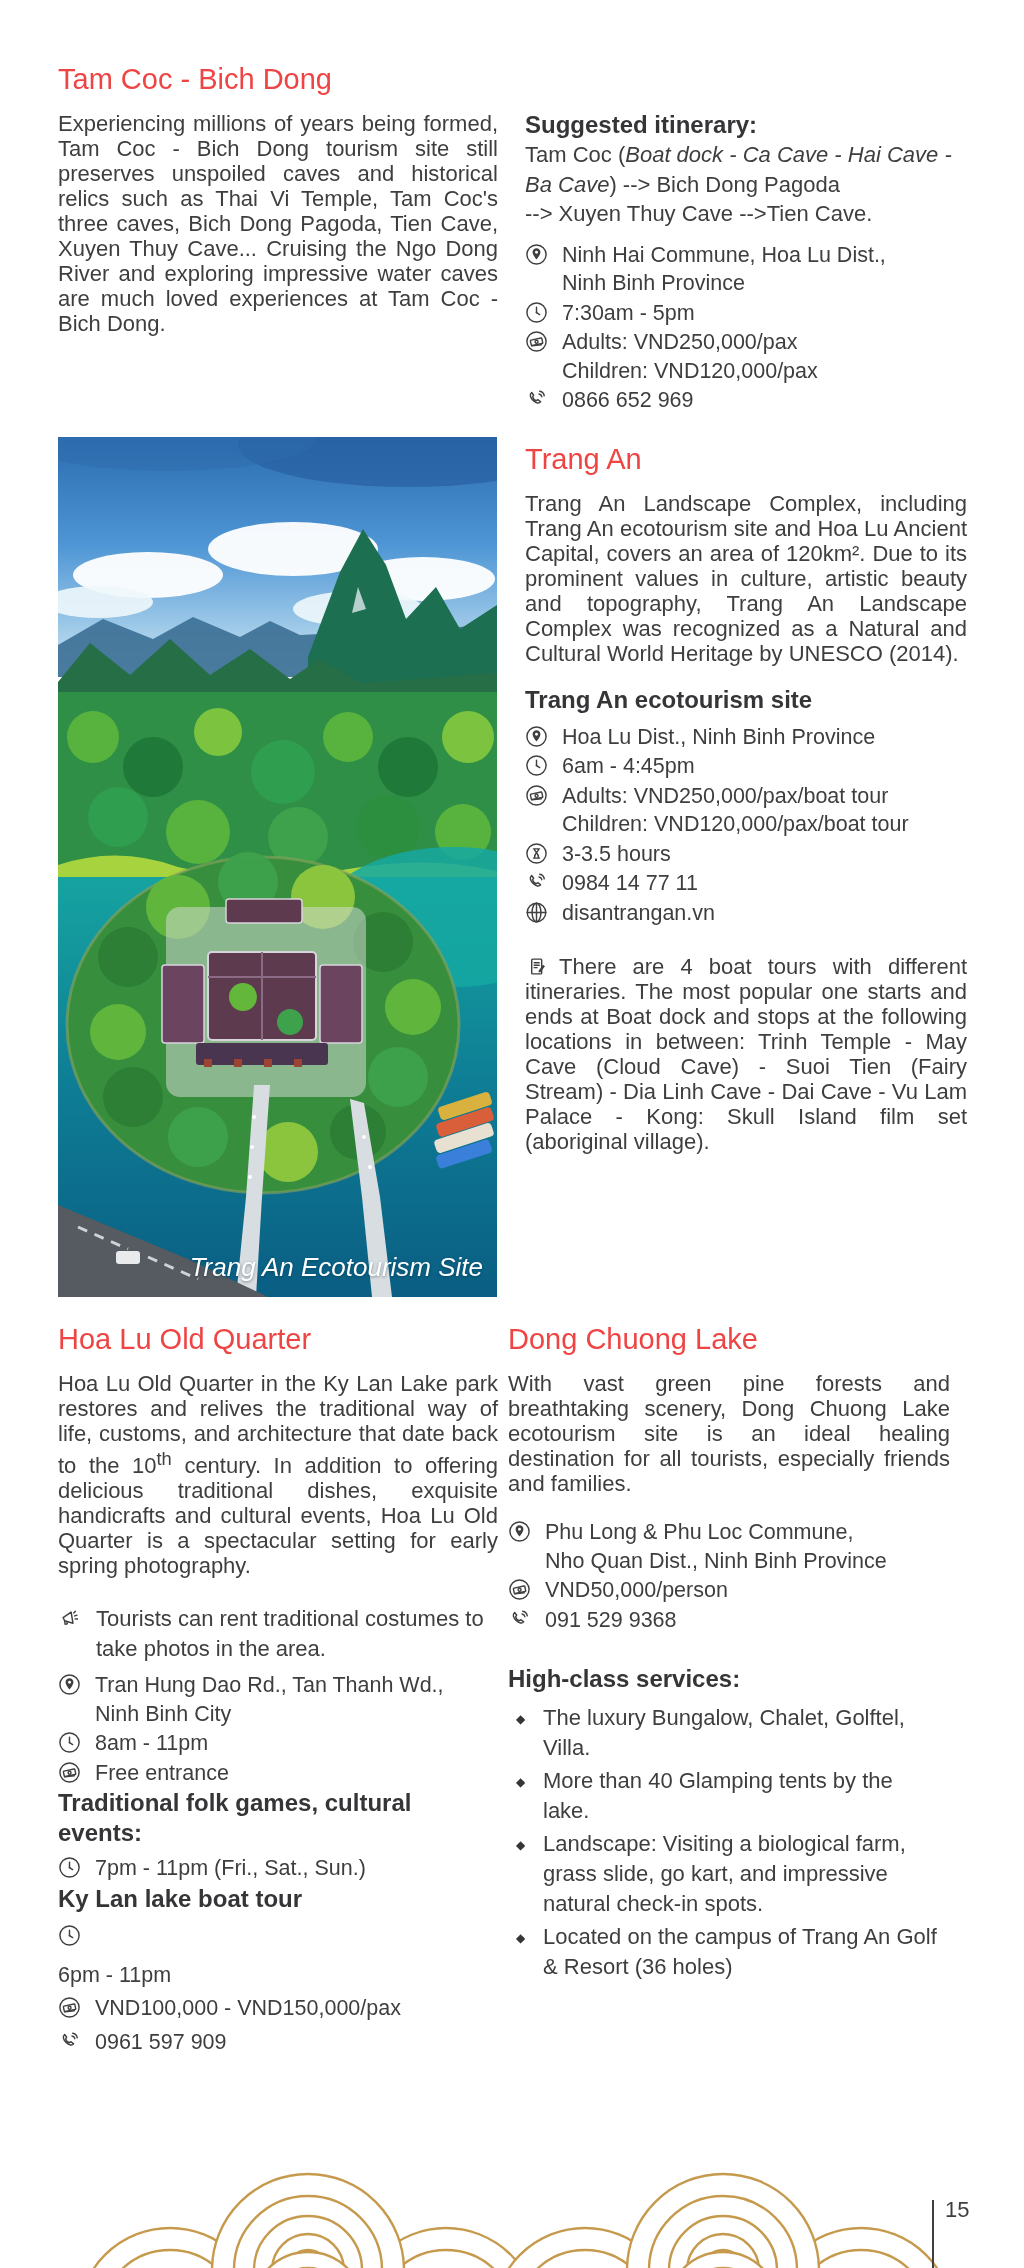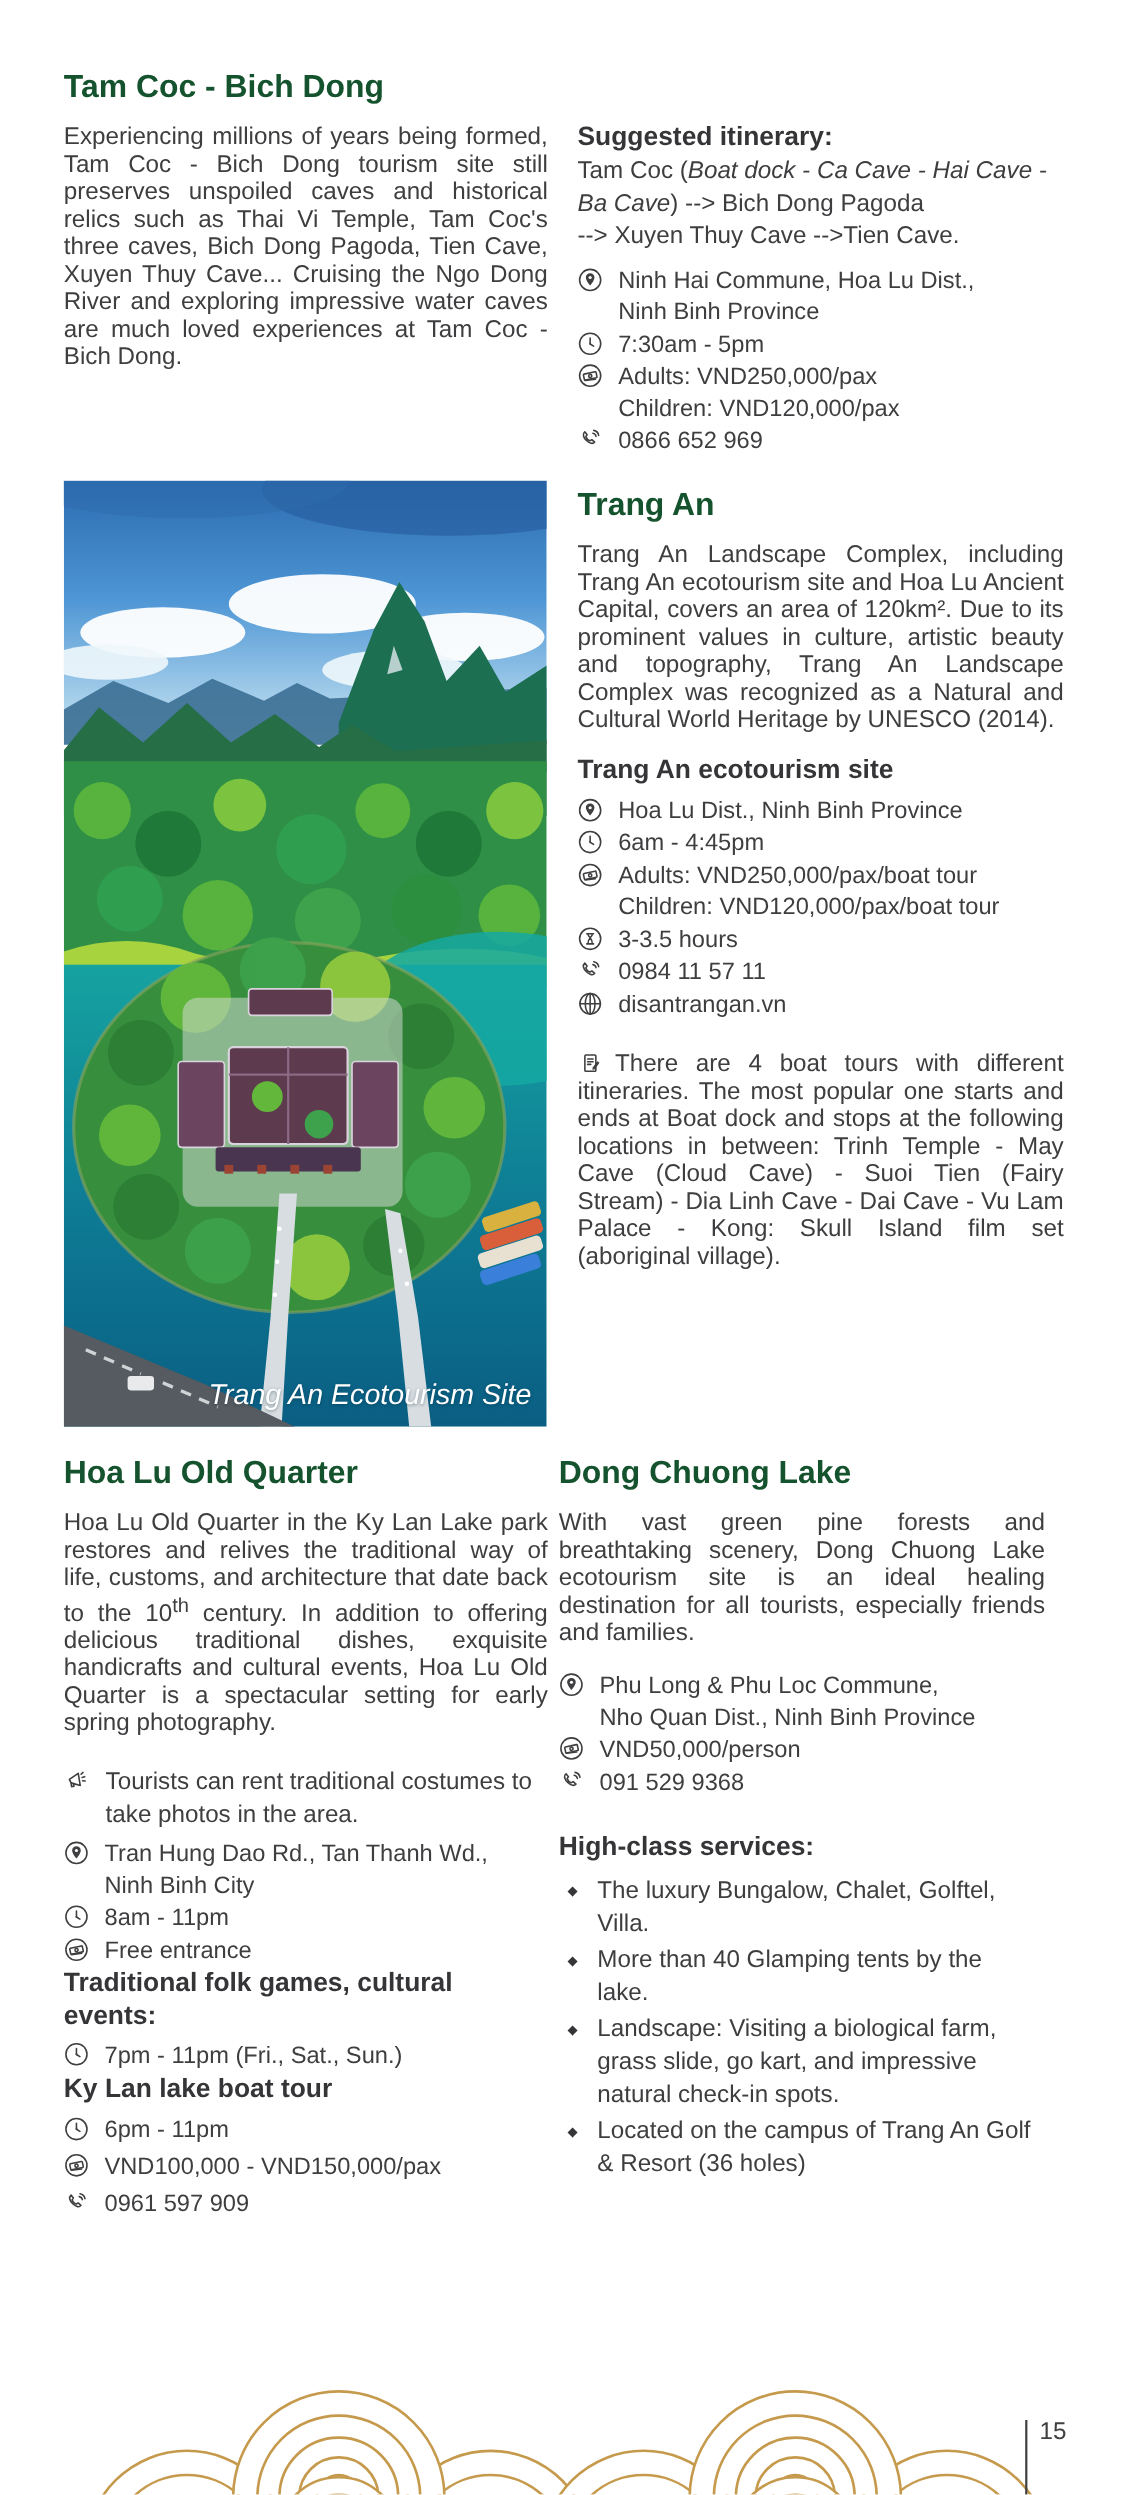--- a/index.html
+++ b/index.html
@@ -1,19 +1,19 @@
 <!DOCTYPE html>
 <html><head>
 <meta charset="utf-8">
 <style>
   html,body{margin:0;padding:0;background:#ffffff;}
   .page{position:relative;width:1024px;height:2268px;background:#fff;overflow:hidden;
         font-family:"Liberation Sans",sans-serif;color:#3E3E40;}
   .abs{position:absolute;}
-  h2.sec{font-size:29px;line-height:34px;font-weight:bold;color:#14532d;margin:0 0 15px 0;}
+  h2.sec{font-size:29px;line-height:34px;font-weight:normal;color:#ef4444;margin:0 0 15px 0;}
   h3.sub{font-size:24px;line-height:30px;font-weight:bold;color:#353538;margin:0;}
   p.body{font-size:22px;line-height:25px;text-align:justify;margin:0;}
   p.plain{font-size:22px;line-height:29.5px;margin:0;}
   .pre{white-space:pre-line;}
   .details{margin-top:12px;}
   .drow{display:flex;gap:13px;font-size:21.5px;line-height:28.5px;align-items:flex-start;margin:1px 0;}
   .dicon{flex:0 0 24px;padding-top:2px;}
   .dtext{white-space:pre-line;}
   .ic{width:23px;height:23px;color:#3F3F41;display:block;}
   .ic.inline{display:inline-block;vertical-align:-4px;margin-right:11px;}
@@ -180,21 +180,21 @@
           </span>
           <span class="dtext">3-3.5 hours</span>
         </div>
 
         <div class="drow">
           <span class="dicon">
             <svg class="ic" viewBox="0 0 24 24">
               <use href="#i-phone"></use>
             </svg>
           </span>
-          <span class="dtext">0984 11 57 11</span>
+          <span class="dtext">0984 14 77 11</span>
         </div>
 
         <div class="drow">
           <span class="dicon">
             <svg class="ic" viewBox="0 0 24 24">
               <use href="#i-globe"></use>
             </svg>
           </span>
           <span class="dtext">disantrangan.vn</span>
         </div>
@@ -355,21 +355,21 @@
               <use href="#i-clock"></use>
             </svg>
           </span>
           <span class="dtext">7pm - 11pm (Fri., Sat., Sun.)</span>
         </div>
       </div>
 
     <h3 class="sub h3gap">Ky Lan lake boat tour</h3>
     <div class="details" style="margin-top:8px;">
 
-        <div class="drow" style="margin-bottom:5px;">
+        <div class="drow" style="margin-bottom:5px;flex-direction:column;">
           <span class="dicon">
             <svg class="ic" viewBox="0 0 24 24">
               <use href="#i-clock"></use>
             </svg>
           </span>
           <span class="dtext">6pm - 11pm</span>
         </div>
 
         <div class="drow" style="margin-bottom:5px;">
           <span class="dicon">

